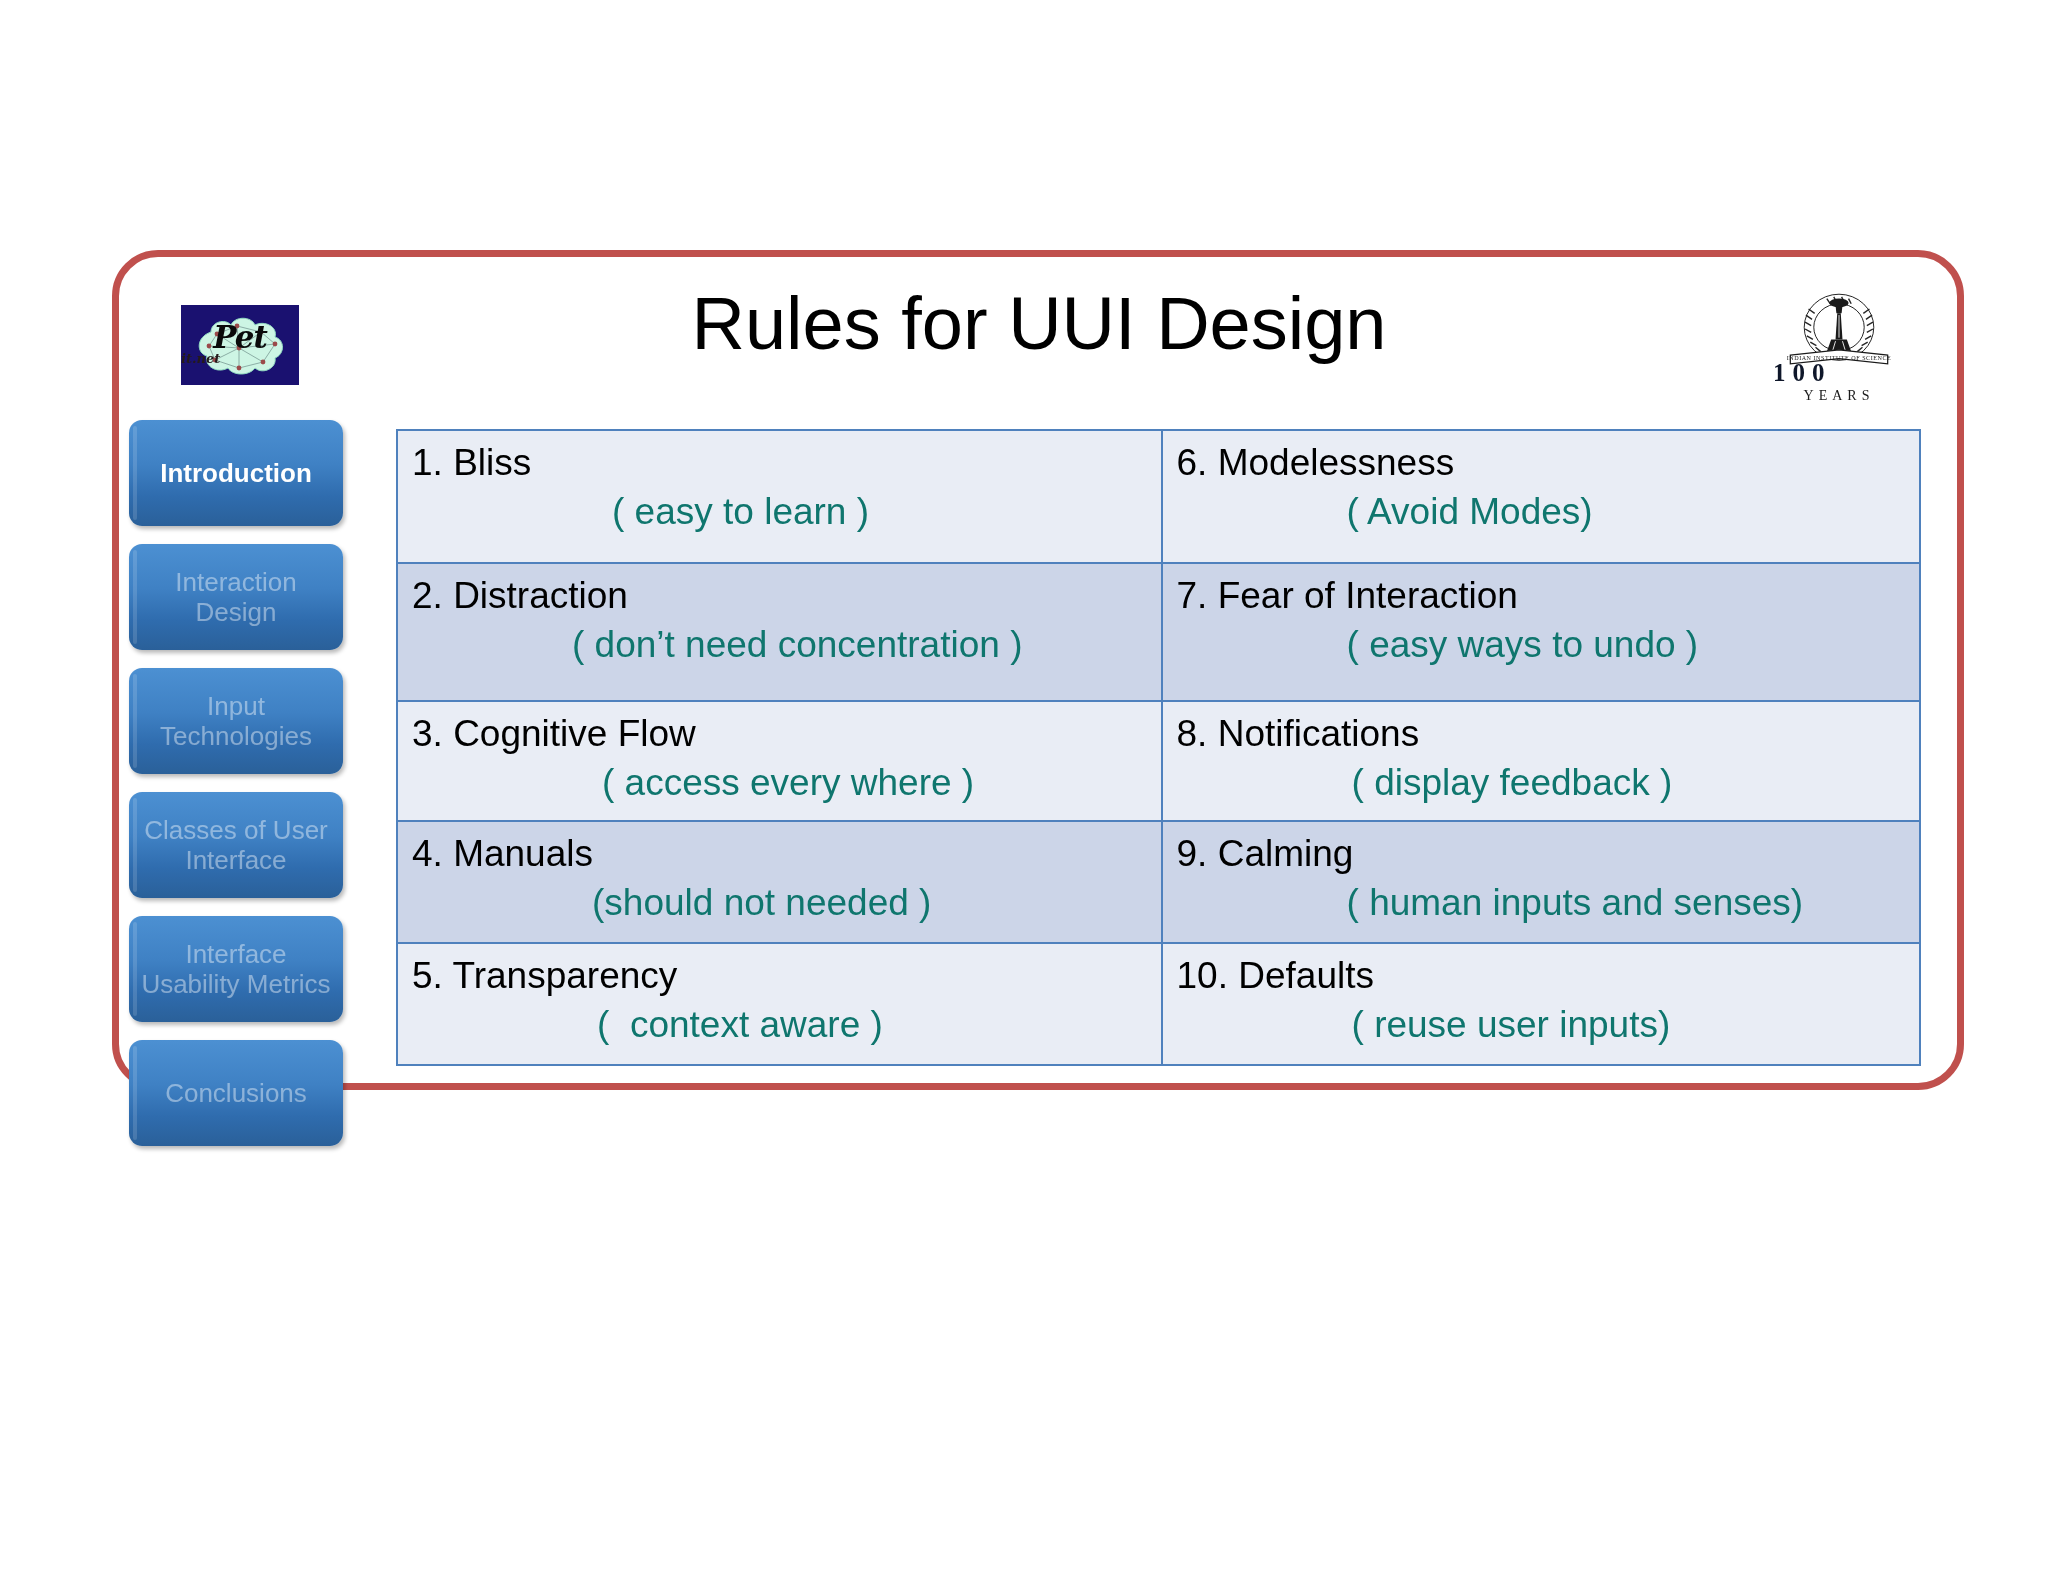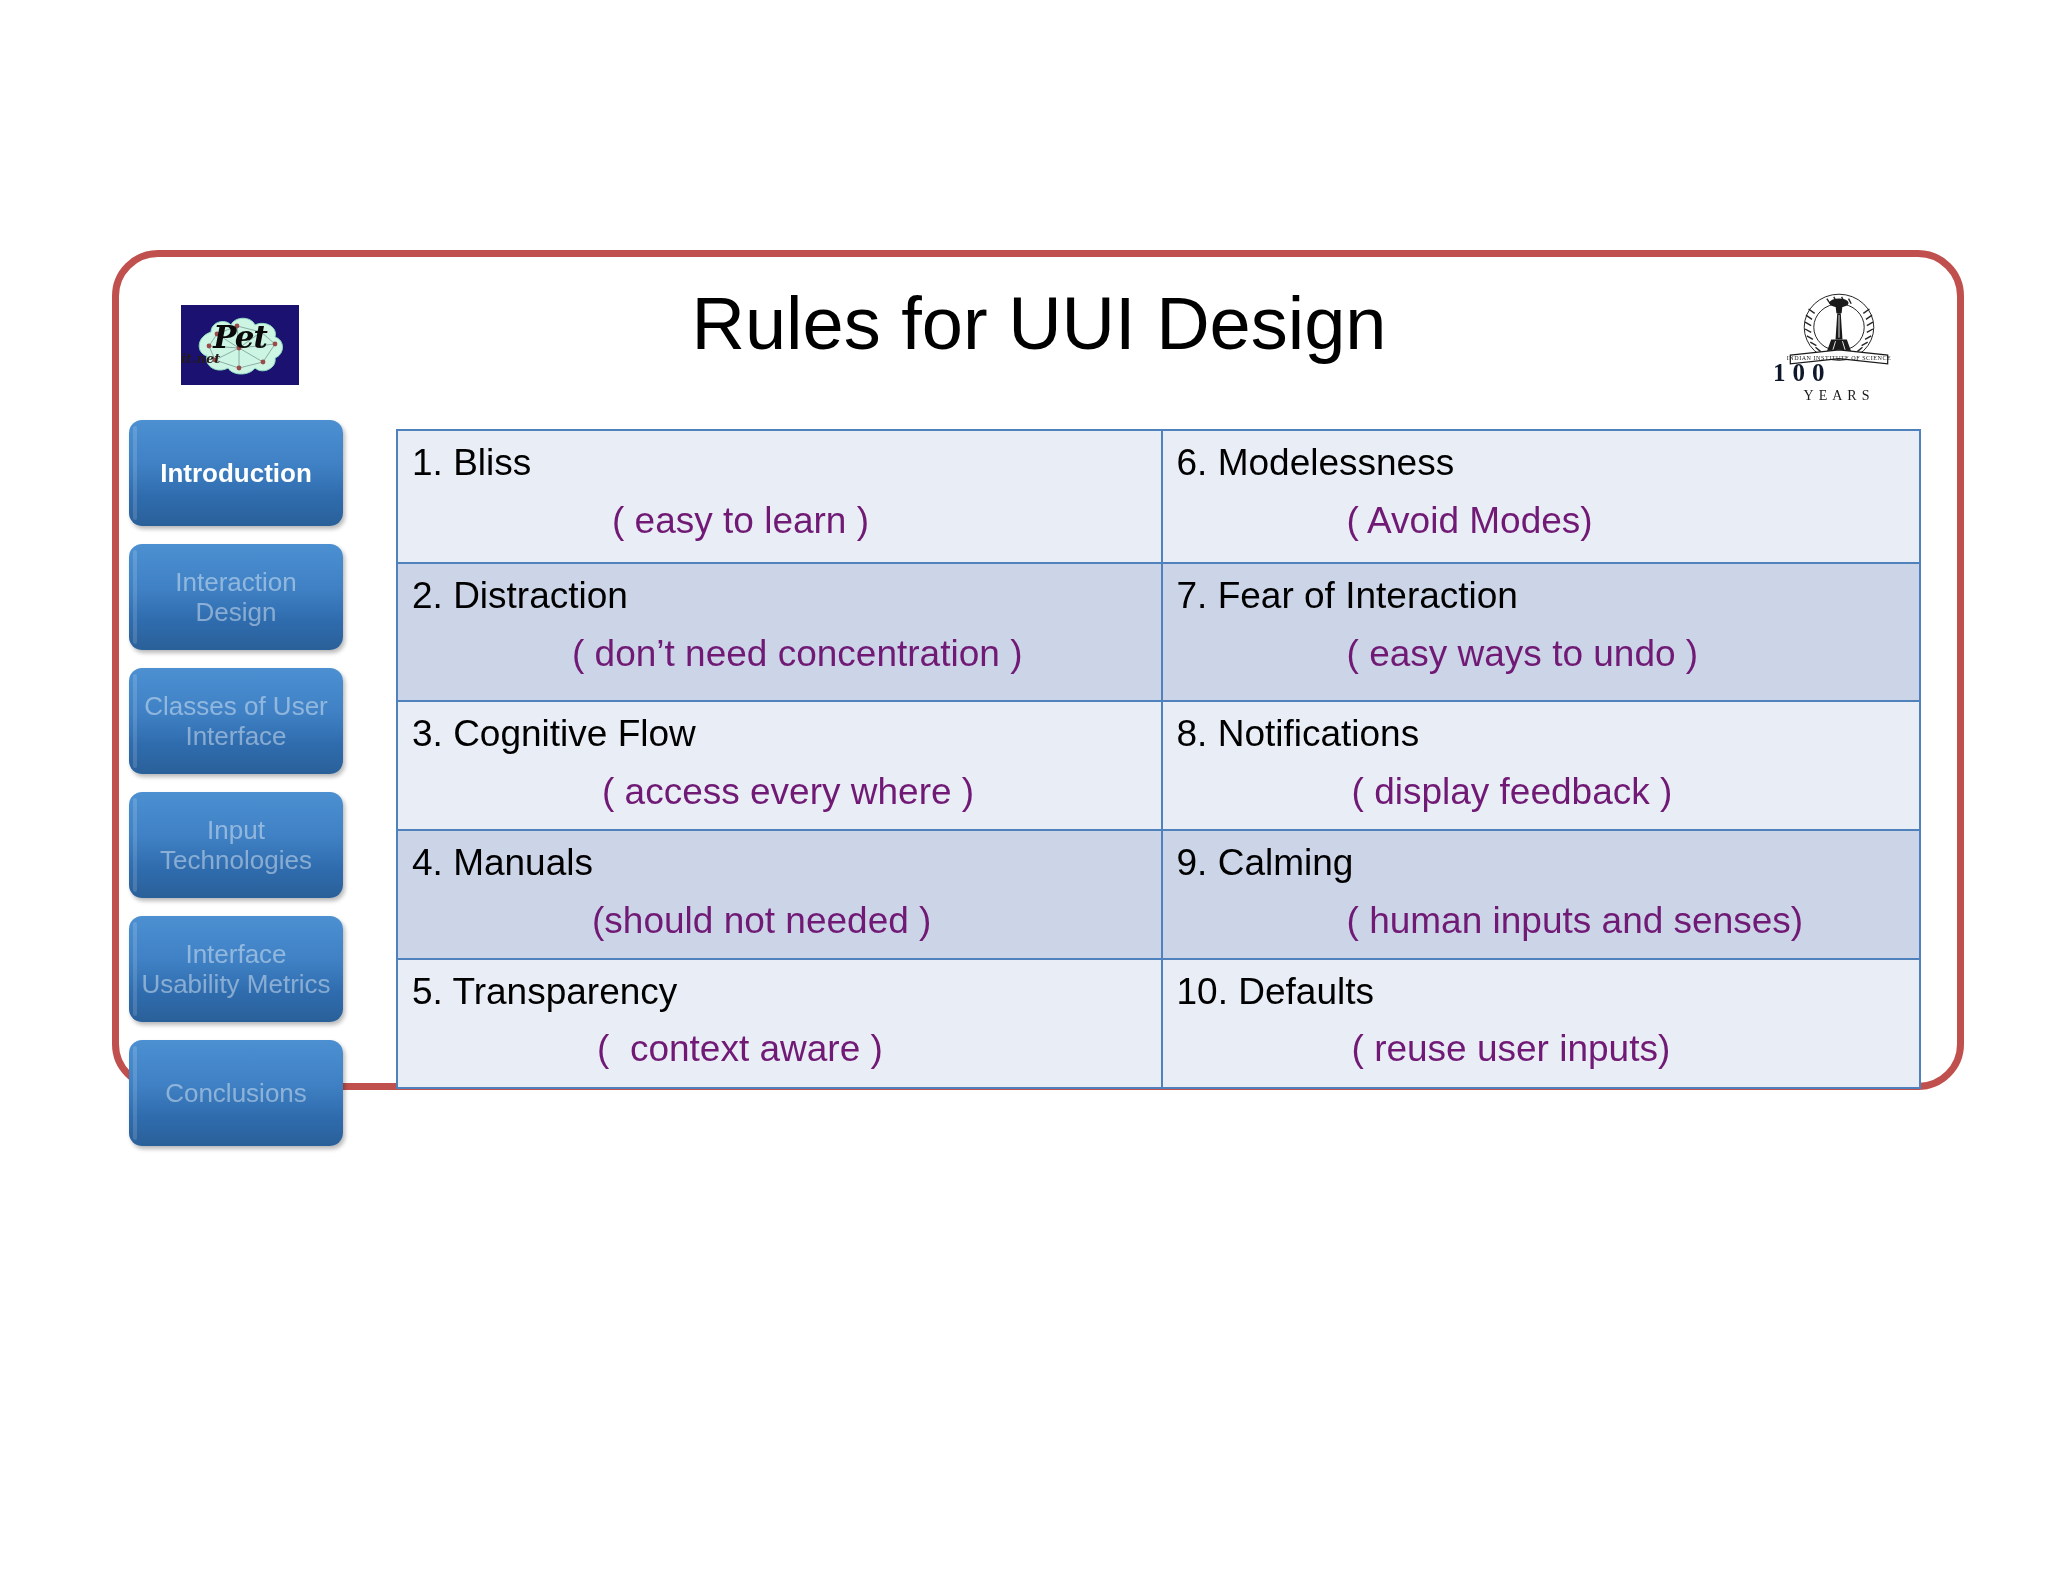--- a/index.html
+++ b/index.html
@@ -184,23 +184,23 @@
   .rule-title {
     font-family: "Liberation Sans", sans-serif;
     font-size: 37px;
     color: #000000;
     line-height: 1.18;
     white-space: pre;
   }
   .rule-paren {
     font-family: "Liberation Sans", sans-serif;
     font-size: 37px;
-    color: #701a75;
+    color: #0f766e;
     line-height: 1.25;
-    margin-top: 13px;
+    margin-top: 4px;
     white-space: pre-wrap;
   }
   .rule-paren.indent-1 { padding-left: 200px; }
   .rule-paren.indent-2 { padding-left: 160px; }
   .rule-paren.indent-3 { padding-left: 190px; }
   .rule-paren.indent-4 { padding-left: 180px; }
   .rule-paren.indent-5 { padding-left: 185px; }
   .rule-paren.indent-6 { padding-left: 170px; }
   .rule-paren.indent-7 { padding-left: 170px; }
   .rule-paren.indent-8 { padding-left: 175px; }
@@ -282,24 +282,24 @@
   </div>
 
   <div id="sidebar">
     <div class="nav-button active" style="height:106px">
       <span class="nav-label">Introduction</span>
     </div>
     <div class="nav-button" style="height:106px">
       <span class="nav-label">Interaction Design</span>
     </div>
     <div class="nav-button" style="height:106px">
+      <span class="nav-label">Input Technologies</span>
+    </div>
+    <div class="nav-button" style="height:106px">
       <span class="nav-label">Classes of User Interface</span>
-    </div>
-    <div class="nav-button" style="height:106px">
-      <span class="nav-label">Input Technologies</span>
     </div>
     <div class="nav-button" style="height:106px">
       <span class="nav-label">Interface Usability Metrics</span>
     </div>
     <div class="nav-button" style="height:106px">
       <span class="nav-label">Conclusions</span>
     </div>
   </div>
 
   <table id="rules-table">

